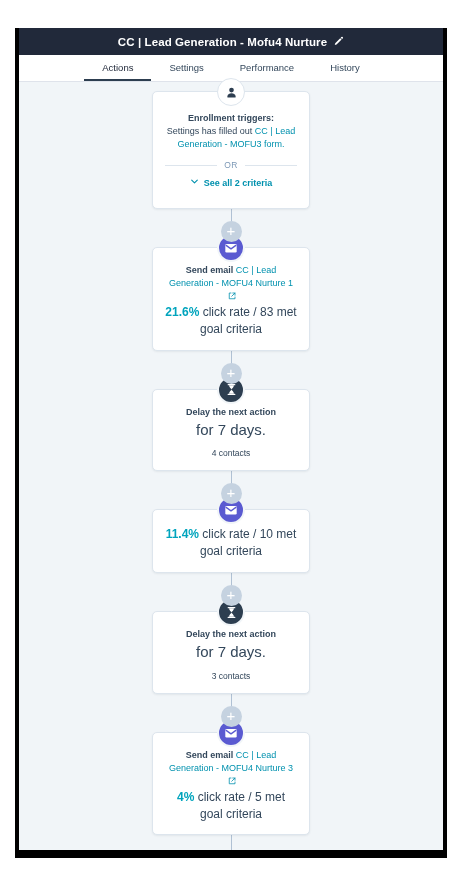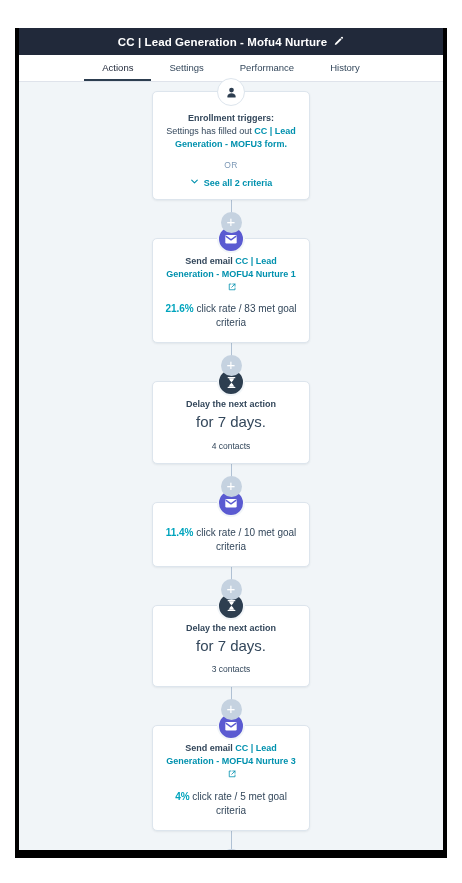--- a/index.html
+++ b/index.html
@@ -111,35 +111,35 @@
     position: relative;
     width: 158px;
     background: #ffffff;
     border: 1px solid #dde5ed;
     border-radius: 5px;
     box-shadow: 0 1px 2px rgba(45,62,80,.08);
     padding: 16px 12px 12px 12px;
     text-align: center;
     z-index: 2;
   }
-  .card.trigger { padding-top: 20px; padding-bottom: 11px; }
+  .card.trigger { padding-top: 20px; padding-bottom: 20px; }
 
   .card-title {
     font-size: 9px;
     font-weight: 700;
     color: #33475b;
     line-height: 1.45;
   }
   .card-body {
     font-size: 9px;
     color: #33475b;
     line-height: 1.45;
   }
-  .link { color: #0091ae; font-weight: 700; }
-  .stat { font-size: 10px; color: #33475b; margin-top: 7px; line-height: 1.4; }
+  .link { color: #0091ae; font-weight: 400; }
+  .stat { font-size: 12px; color: #33475b; line-height: 1.4; }
   .stat .pct { color: #00a4bd; font-weight: 700; }
   .sub { font-size: 15px; color: #33475b; line-height: 1.5; }
   .contacts { font-size: 8.5px; color: #33475b; margin-top: 7px; }
 
   
   .badge {
     position: absolute;
     top: -14px;
     left: 50%;
     margin-left: -14px;
@@ -168,23 +168,22 @@
     cursor: pointer;
   }
   .plus::before { content: "+"; display:block; margin-top:-2px; }
 
   .gap { height: 12px; }
   .gap-xs { height: 5px; }
   .gap-lg { height: 18px; }
 
   
   .or-row {
-    display: flex; align-items: center; 
+    display: flex; align-items: center; gap: 7px;
     margin: 9px 0 7px 0;
-    flex-direction: column;
   }
   .or-line { flex: 1; height: 1px; background: #dde5ed; }
   .or-text { font-size: 8.5px; color: #7c98b6; letter-spacing: .4px; }
 
   .criteria {
     font-size: 9px;
     color: #0091ae;
     font-weight: 700;
     display: flex; align-items: center; justify-content: center; gap: 5px;
     cursor: pointer;

